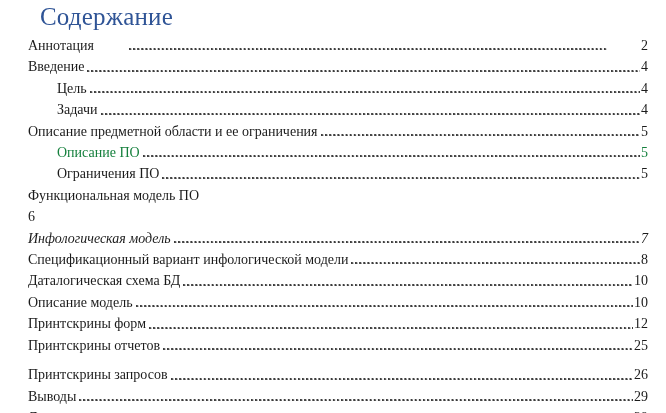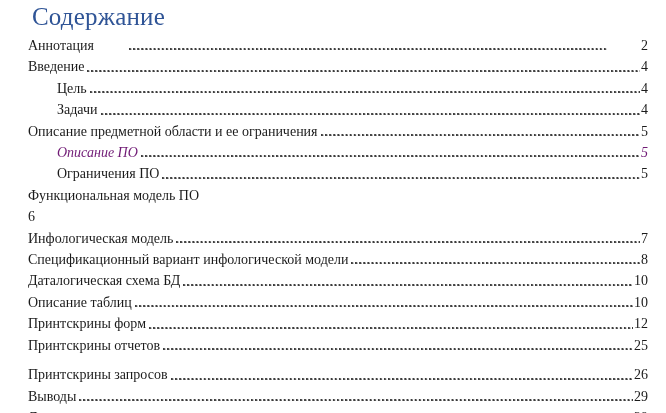--- a/index.html
+++ b/index.html
@@ -16,21 +16,21 @@
   .page {
     padding: 1px 18px 0 28px;
     box-sizing: border-box;
     width: 666px;
     height: 413px;
   }
   .doc-title {
     font-size: 25px;
     font-weight: normal;
     line-height: 31px;
-    margin: 0 0 3px 4px;
+    margin: 0 0 3px 12px;
     letter-spacing: 0.2px;
   }
   .toc-list {
     display: block;
   }
   .toc-row {
     display: flex;
     line-height: 21.4px;
     font-size: 14px;
     color: #1b1b1b;
@@ -81,52 +81,52 @@
       <div class="toc-row level-2" style="color: rgb(27, 27, 27);">
     <span class="toc-label">Задачи</span>
     <span class="toc-dots"></span>
     <span class="toc-page">4</span>
   </div>
       <div class="toc-row" style="color: rgb(27, 27, 27); text-align: center;">
     <span class="toc-label">Описание предметной области и ее ограничения</span>
     <span class="toc-dots"></span>
     <span class="toc-page">5</span>
   </div>
-      <div class="toc-row level-2" style="color: #701a75; font-style: italic;">
+      <div class="toc-row level-2" style="color: #15803d;">
     <span class="toc-label">Описание ПО</span>
     <span class="toc-dots"></span>
     <span class="toc-page">5</span>
   </div>
       <div class="toc-row level-2" style="color: rgb(27, 27, 27);">
     <span class="toc-label">Ограничения ПО</span>
     <span class="toc-dots"></span>
     <span class="toc-page">5</span>
   </div>
       <div class="toc-row" style="color: rgb(27, 27, 27); flex-direction: column;">
     <span class="toc-label">Функциональная модель ПО</span>
     <span class="toc-dots"></span>
     <span class="toc-page">6</span>
   </div>
-      <div class="toc-row" style="color: rgb(27, 27, 27);">
+      <div class="toc-row" style="color: rgb(27, 27, 27); font-style: italic;">
     <span class="toc-label">Инфологическая модель</span>
     <span class="toc-dots"></span>
     <span class="toc-page">7</span>
   </div>
       <div class="toc-row" style="color: rgb(27, 27, 27);">
     <span class="toc-label">Спецификационный вариант инфологической модели</span>
     <span class="toc-dots"></span>
     <span class="toc-page">8</span>
   </div>
       <div class="toc-row" style="color: rgb(27, 27, 27);">
     <span class="toc-label">Даталогическая схема БД</span>
     <span class="toc-dots"></span>
     <span class="toc-page">10</span>
   </div>
       <div class="toc-row" style="color: rgb(27, 27, 27);">
-    <span class="toc-label">Описание таблиц</span>
+    <span class="toc-label">Описание модель</span>
     <span class="toc-dots"></span>
     <span class="toc-page">10</span>
   </div>
       <div class="toc-row" style="color: rgb(27, 27, 27);">
     <span class="toc-label">Принтскрины форм</span>
     <span class="toc-dots"></span>
     <span class="toc-page">12</span>
   </div>
       <div class="toc-row" style="color: rgb(27, 27, 27);">
     <span class="toc-label">Принтскрины отчетов</span>

